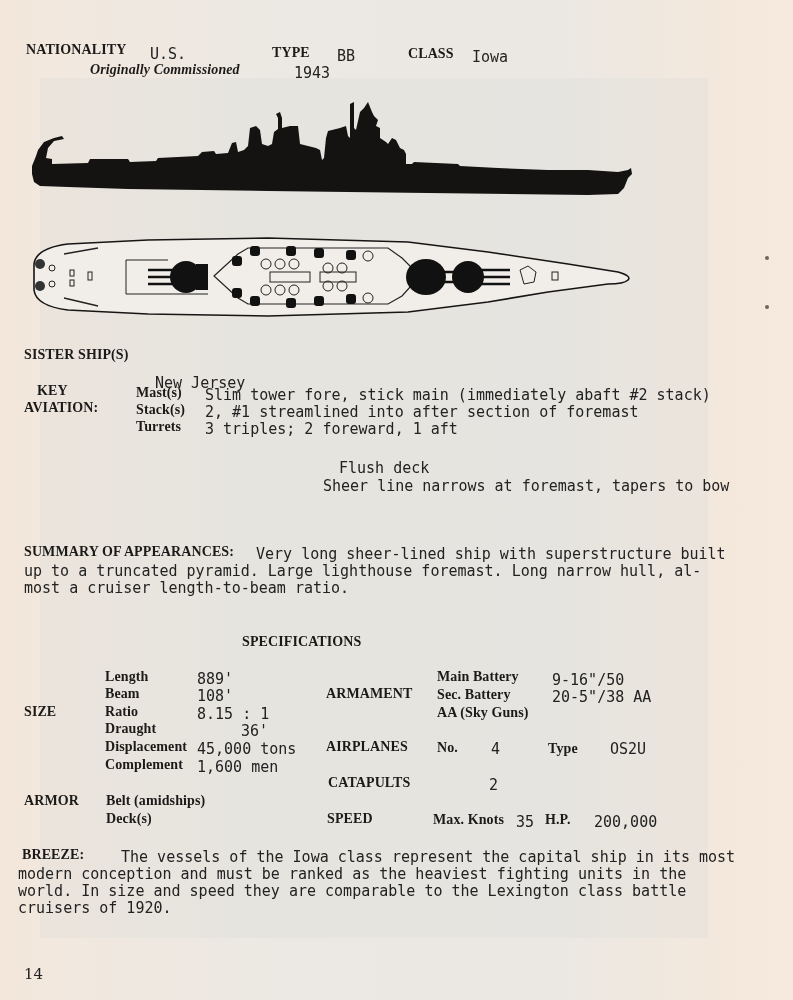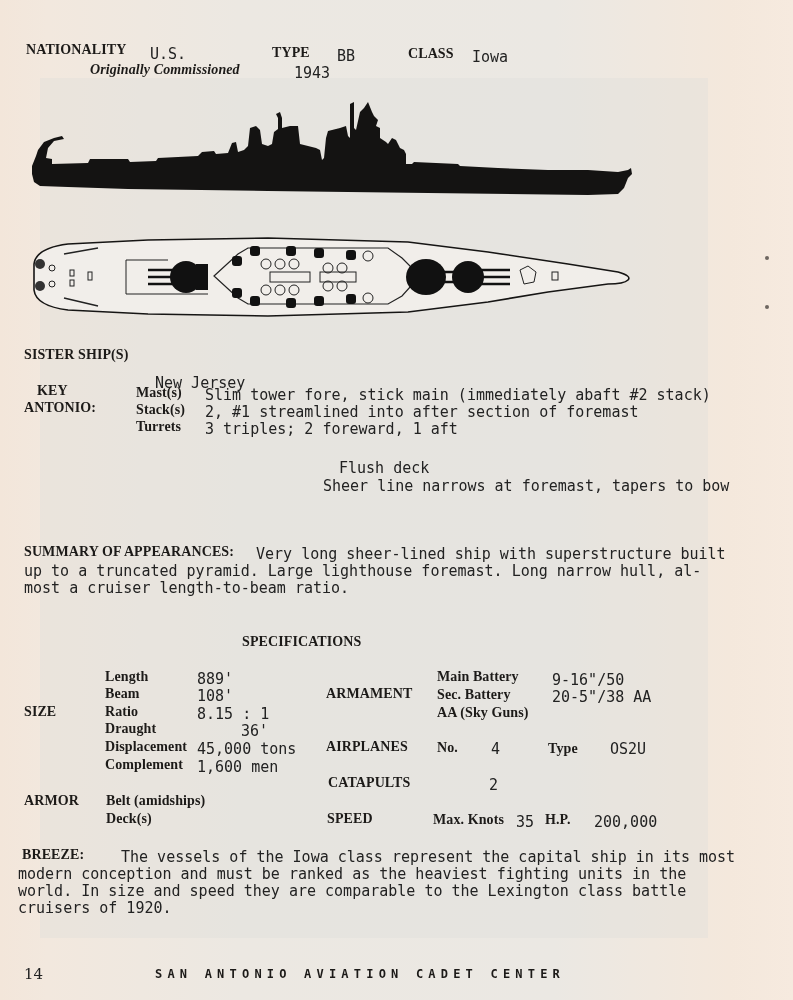--- a/index.html
+++ b/index.html
@@ -103,21 +103,21 @@
     <line x1="452" y1="41" x2="482" y2="41" stroke="#111" stroke-width="2.5"></line>
     <line x1="452" y1="48" x2="482" y2="48" stroke="#111" stroke-width="2.5"></line>
     <path d="M492,34 L500,30 L508,36 L506,46 L496,48 Z" fill="none" stroke="#222"></path>
     <rect x="524" y="36" width="6" height="8" fill="none" stroke="#222"></rect>
   </svg>
 
   <span class="lbl" style="left:24px;top:347px;">SISTER SHIP(S)</span>
   <span class="val" style="left:155px;top:350px;margin-top:24px;">New Jersey</span>
 
   <span class="lbl" style="left:37px;top:383px;">KEY</span>
-  <span class="lbl" style="left:24px;top:400px;">ANTONIO:</span>
+  <span class="lbl" style="left:24px;top:400px;">AVIATION:</span>
 
   <span class="lbl" style="left:136px;top:385px;">Mast(s)</span>
   <span class="val" style="left:205px;top:386px;">Slim tower fore, stick main (immediately abaft #2 stack)</span>
   <span class="lbl" style="left:136px;top:402px;">Stack(s)</span>
   <span class="val" style="left:205px;top:403px;">2, #1 streamlined into after section of foremast</span>
   <span class="lbl" style="left:136px;top:419px;">Turrets</span>
   <span class="val" style="left:205px;top:420px;">3 triples; 2 foreward, 1 aft</span>
 
   <span class="val" style="left:330px;top:459px;margin-left:9px;">Flush deck</span>
   <span class="val" style="left:323px;top:477px;">Sheer line narrows at foremast, tapers to bow</span>
@@ -169,17 +169,16 @@
   <span class="lbl" style="left:545px;top:812px;">H.P.</span>
   <span class="val" style="left:594px;top:813px;">200,000</span>
 
   <span class="lbl" style="left:22px;top:847px;">BREEZE:</span>
   <span class="val" style="left:121px;top:848px;">The vessels of the Iowa class represent the capital ship in its most</span>
   <span class="val" style="left:18px;top:865px;">modern conception and must be ranked as the heaviest fighting units in the</span>
   <span class="val" style="left:18px;top:882px;">world.  In size and speed they are comparable to the Lexington class battle</span>
   <span class="val" style="left:18px;top:899px;">cruisers of 1920.</span>
 
   <span class="val" style="left:24px;top:965px;font-family:'DejaVu Serif',serif;">14</span>
-  <span class="footer-center">SAN ANTONIO AVIATION CADET CENTER</span>
 
   <div class="dot" style="left:765px;top:256px;"></div>
   <div class="dot" style="left:765px;top:305px;"></div>
 </div>
 
 </body></html>

